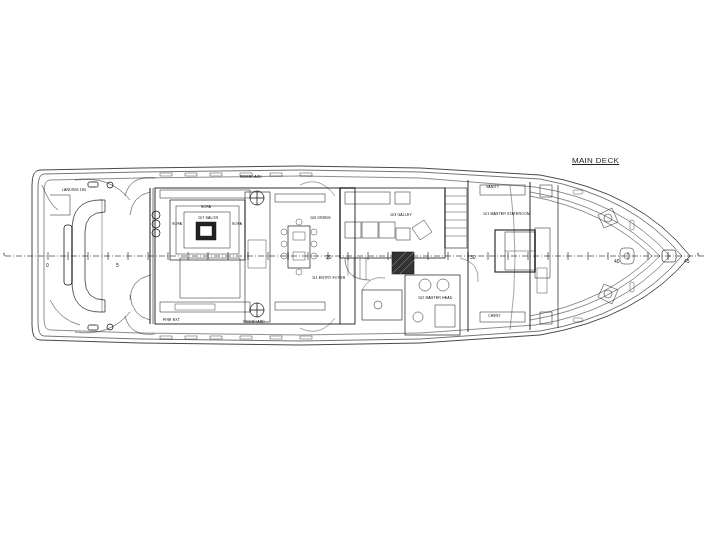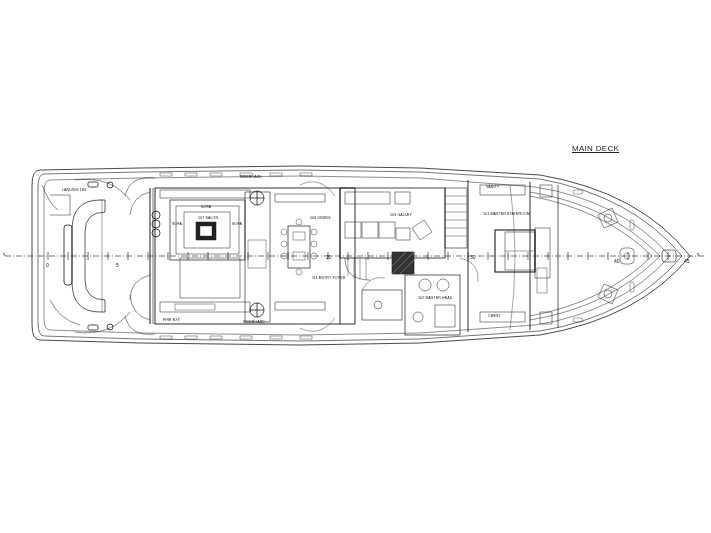--- a/index.html
+++ b/index.html
@@ -1,18 +1,18 @@
 <!DOCTYPE html>
 <html><head>
 <meta charset="utf-8">
 <style>
   html, body { margin: 0; padding: 0; background: #ffffff; }
   body { width: 711px; height: 533px; position: relative; overflow: hidden; font-family: "Liberation Sans", sans-serif; }
   .plan { position: absolute; left: 0; top: 0; width: 711px; height: 533px; }
-  .title { position: absolute; left: 572px; top: 144px; font-size: 8px; color: #222; text-decoration: underline; letter-spacing: 0.3px; font-family: "Liberation Sans", sans-serif; }
+  .title { position: absolute; left: 572px; top: 156px; font-size: 8px; color: #222; text-decoration: underline; letter-spacing: 0.3px; font-family: "Liberation Sans", sans-serif; }
   .lbl { position: absolute; font-size: 3.6px; color: #111; white-space: nowrap; font-family: "Liberation Sans", sans-serif; letter-spacing: 0.1px; }
   .num { position: absolute; font-size: 5px; color: #222; font-family: "Liberation Sans", sans-serif; }
 </style>
 </head>
 <body>
 
 <div class="plan">
 <svg width="711" height="533" viewBox="0 0 711 533" xmlns="http://www.w3.org/2000/svg">
   <g fill="none" stroke="#1a1a1a" stroke-width="0.8">
 

